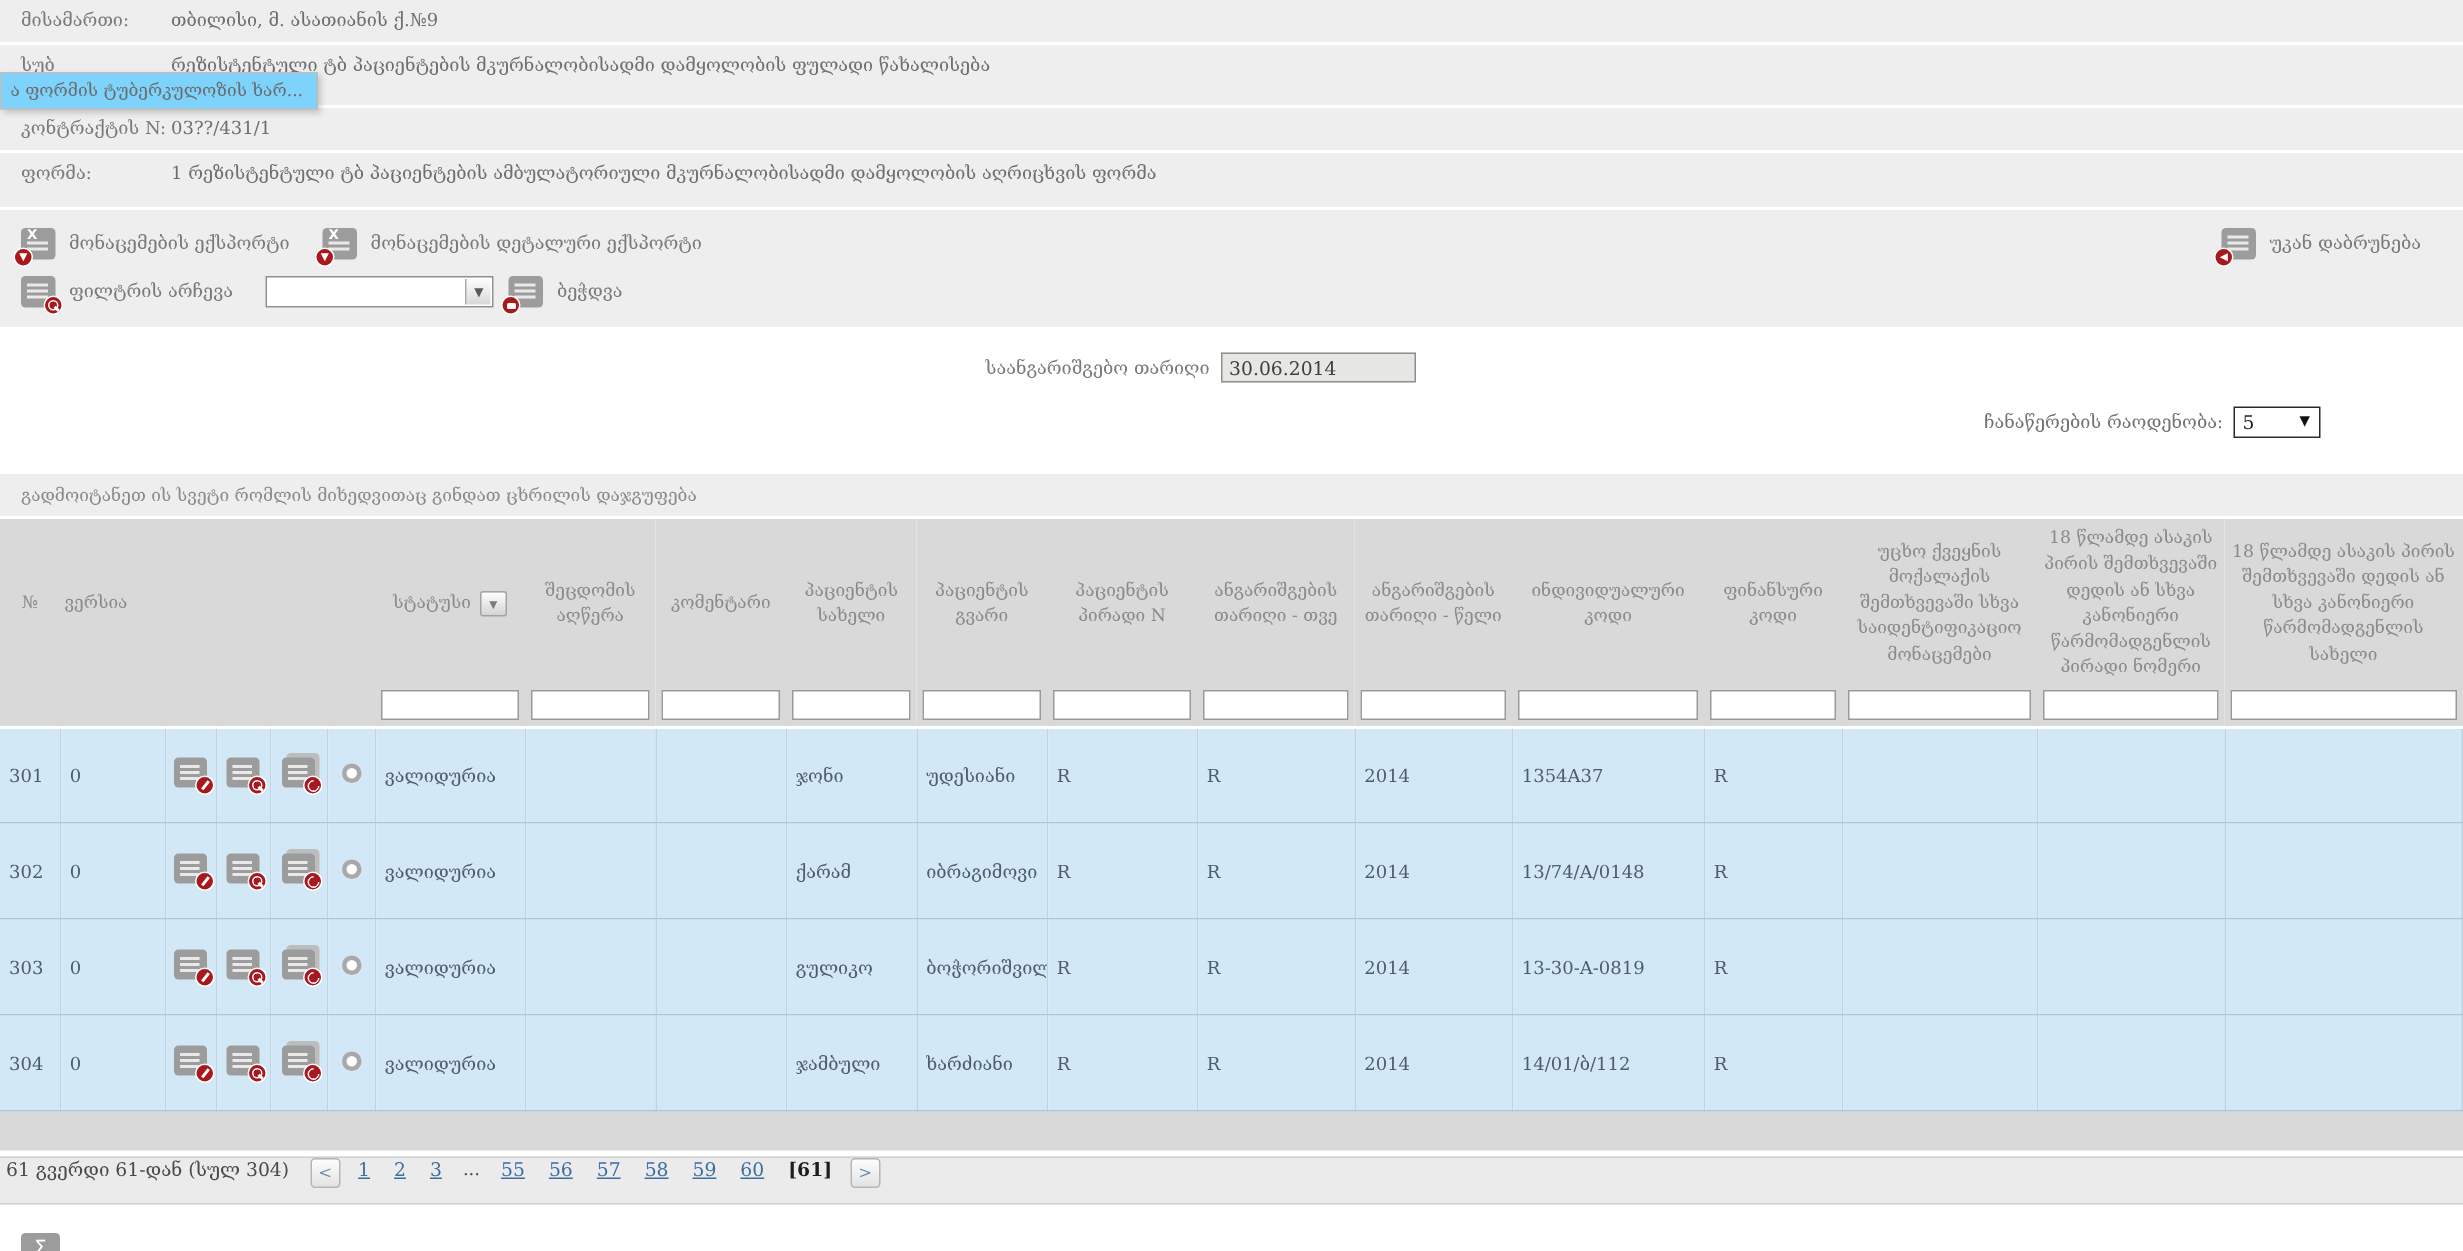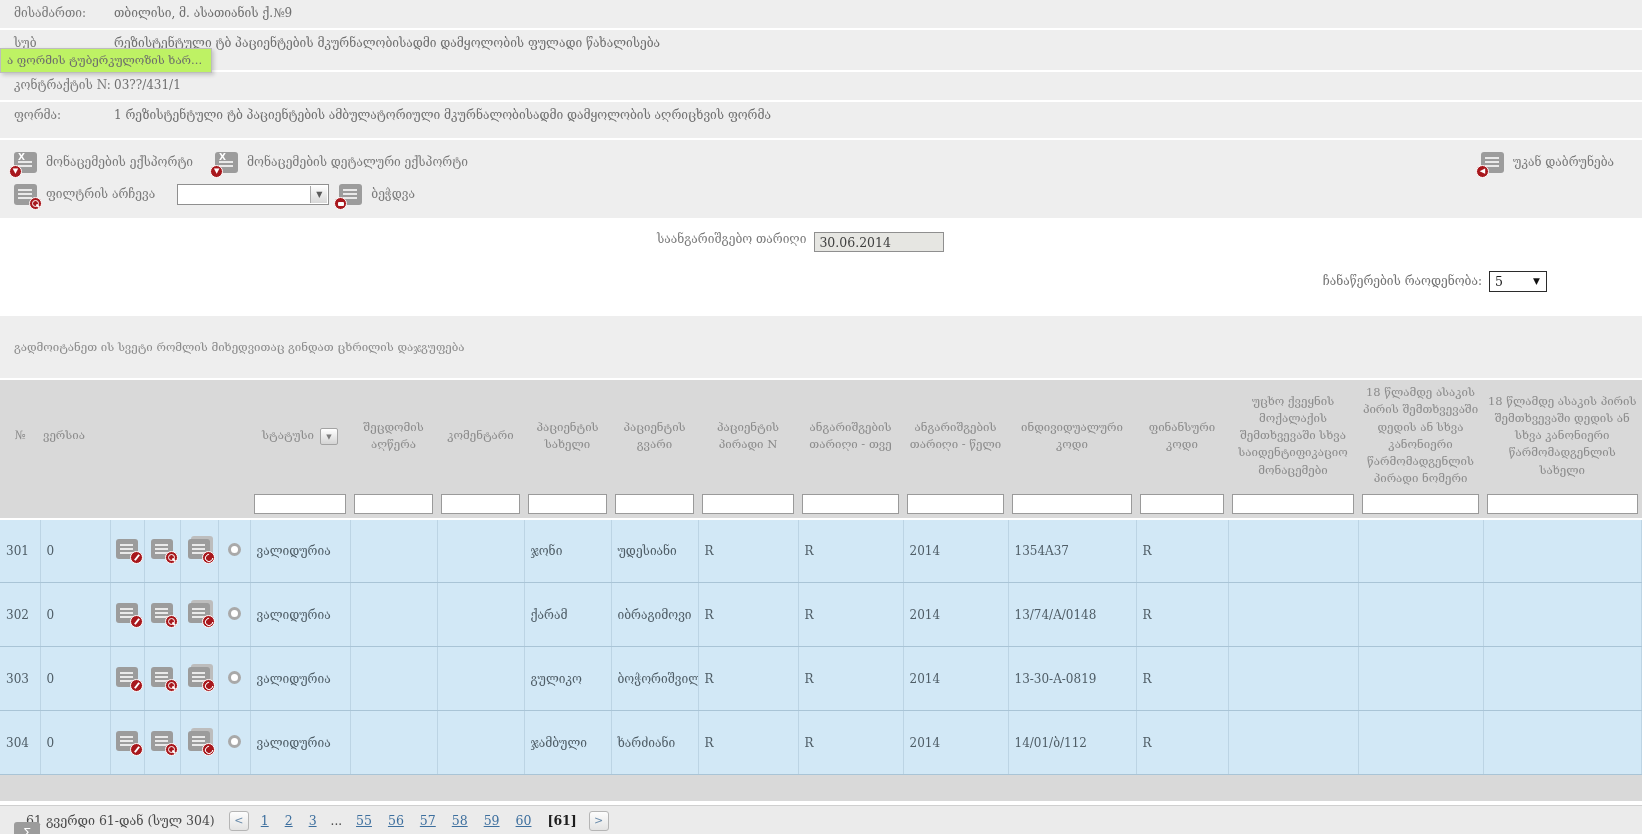--- a/index.html
+++ b/index.html
@@ -11,21 +11,21 @@
     font-size:12px; color:#6f6f6f;
   }
   
   .info-row { background:#eeeeee; margin-bottom:2px; padding:6px 14px; min-height:28px; display:flex; }
   .info-row .lbl { width:100px; flex:0 0 100px; color:#7a7a7a; }
   .info-row .val { color:#6f6f6f; }
   .info-row.last { min-height:36px; }
   
   .tooltip {
     position:absolute; top:48px; left:0; width:212px; height:25px; z-index:9;
-    background:#bef264; border:1px solid #bdbdbd; box-shadow:2px 2px 4px rgba(0,0,0,.18);
+    background:#7dd3fc; border:1px solid #bdbdbd; box-shadow:2px 2px 4px rgba(0,0,0,.18);
     padding:4px 6px; color:#6c6c6c; font-size:11.5px; white-space:nowrap; overflow:hidden;
   }
   
   .toolbar { background:#eeeeee; margin-top:2px; padding:6px 14px 8px 14px; }
   .tb-row { display:flex; align-items:center; height:32px; position:relative; }
   .tb-btn { display:inline-flex; align-items:center; gap:9px; margin-right:22px; cursor:pointer; color:#7a7a7a; font-size:12px; }
   .tb-right { position:absolute; right:14px; top:0; height:32px; display:flex; align-items:center; }
   
   .doc-icon { position:relative; width:23px; height:21px; background:#9c9c9c; border-radius:3px; display:inline-block; flex:0 0 auto; }
   .doc-icon::before { content:""; position:absolute; left:4px; right:5px; top:5px; height:2px; background:#e9e9e9; box-shadow:0 4px 0 #e9e9e9, 0 8px 0 #e9e9e9; }
@@ -37,43 +37,43 @@
   .badge.mag::before { content:""; position:absolute; width:5px; height:5px; border:1px solid #fff; border-radius:50%; top:2px; left:2px; }
   .badge.mag::after { content:""; position:absolute; width:4px; height:1.5px; background:#fff; bottom:2.5px; right:1.5px; transform:rotate(45deg); }
   .badge.pen::before { content:""; position:absolute; width:2px; height:7px; background:#fff; left:5px; top:2px; transform:rotate(38deg); }
   .badge.undo::before { content:""; position:absolute; width:6px; height:6px; border:1.5px solid #fff; border-right-color:transparent; border-radius:50%; top:2px; left:2px; transform:rotate(-45deg); }
   .badge.prn::before { content:""; position:absolute; width:6px; height:4px; background:#fff; top:4px; left:3px; border-radius:1px; }
   
   .combo { width:152px; height:21px; background:#fff; border:1px solid #8f8f8f; position:relative; margin-right:10px; cursor:pointer; }
   .combo .arrowbox { position:absolute; right:1px; top:1px; bottom:1px; width:17px; background:linear-gradient(#fdfdfd,#d8d8d8); border-left:1px solid #a9a9a9; color:#5a5a5a; font-size:8px; text-align:center; line-height:17px; }
   
   .mid { background:#fff; padding-top:14px; }
-  .date-row { display:flex; margin-left:657px; height:26px; }
+  .date-row { display:flex; align-items:center; margin-left:657px; height:26px; }
   .date-row .dlabel { color:#7a7a7a; margin-right:8px; }
   .date-input { width:130px; height:20px; background:#e6e6e2; border:1px solid #8f8f8f; font-family:"DejaVu Serif","DejaVu Sans",serif; font-size:12.5px; color:#3f3f3f; padding:1px 4px; }
   .records-row { display:flex; align-items:center; justify-content:flex-end; padding-right:95px; height:34px; margin-top:6px; }
   .records-row .rlabel { color:#737373; margin-right:7px; }
   .records-select { width:58px; height:21px; border:1px solid #2b2b2b; background:#fff; color:#1c1c1c; position:relative; padding:2px 5px; font-size:12.5px; cursor:pointer; }
   .records-select .sel-arrow { position:absolute; right:6px; top:4px; font-size:9px; color:#111; }
   .mid-pad { height:16px; }
   
-  .hint-band { background:#eeeeee; margin-top:2px; padding:24px 14px; color:#8b8b8b; font-size:11.5px; min-height:28px; }
+  .hint-band { background:#eeeeee; margin-top:2px; padding:7px 14px; color:#8b8b8b; font-size:11.5px; min-height:28px; }
   
   table.grid { border-collapse:collapse; table-layout:fixed; width:1642px; margin-top:2px; }
   .grid th { background:#d9d9d9; color:#8b8b8b; font-weight:normal; font-size:11.5px; text-align:center; vertical-align:middle; padding:4px 3px; height:100px; line-height:1.5; }
   .grid .filter-cell { background:#d9d9d9; padding:2px 4px 4px 4px; border-bottom:2px solid #fff; text-align:center; }
   .grid .filter-cell input { width:100%; height:20px; border:1px solid #9a9a9a; background:#fff; padding:1px 3px; font-size:11px; }
   .grid td.cell { background:#d2e8f6; border-right:1px solid #bcd4e4; border-bottom:1px solid #a9c4d6; padding:4px 6px; height:64px; color:#4f5d66; font-size:12px; vertical-align:middle; overflow:hidden; }
   .grid td.icon-cell { text-align:center; padding:4px 2px; }
   .grid td .row-doc { width:22px; height:20px; }
   .status-filter-btn { display:inline-block; width:18px; height:17px; background:linear-gradient(#ffffff,#d4d4d4); border:1px solid #a3a3a3; border-radius:2px; font-size:7px; color:#7d7d7d; line-height:16px; vertical-align:middle; margin-left:6px; cursor:pointer; }
   .radio { display:inline-block; width:13px; height:13px; border:3px solid #a9a9a9; border-radius:50%; background:#fff; cursor:pointer; }
   .grid tr.footer-band td { background:#d9d9d9; height:26px; border:none; }
   
-  .pager { background:#ebebeb; border-top:1px solid #cfcfcf; border-bottom:1px solid #cfcfcf; margin-top:4px; height:32px; display:flex; align-items:center; padding:0 26px; gap:8px; }
+  .pager { background:#ebebeb; border-top:1px solid #cfcfcf; border-bottom:1px solid #cfcfcf; margin-top:4px; height:32px; display:flex; align-items:flex-start; padding:0 4px; gap:8px; }
   .pager .summary { color:#4a4a4a; margin-right:6px; font-size:12.5px; }
   .page-btn { width:20px; height:20px; background:linear-gradient(#fdfdfd,#e3e3e3); border:1px solid #b5b5b5; border-radius:3px; color:#6b8cab; text-align:center; line-height:18px; font-size:11px; cursor:pointer; }
   .page-link { color:#3d6f9e; text-decoration:underline; padding:0 4px; cursor:pointer; font-size:12.5px; }
   .page-ellipsis { color:#4a4a4a; padding:0 2px; }
   .page-current { color:#1d1d1d; font-weight:bold; padding:0 4px; font-size:12.5px; }
   
   .sigma-icon { position:absolute; left:14px; top:822px; width:26px; height:24px; background:#9c9c9c; border-radius:3px; color:#fff; text-align:center; line-height:22px; font-size:13px; font-family:"DejaVu Sans",sans-serif; cursor:pointer; }
 </style>
 </head>
 <body>

